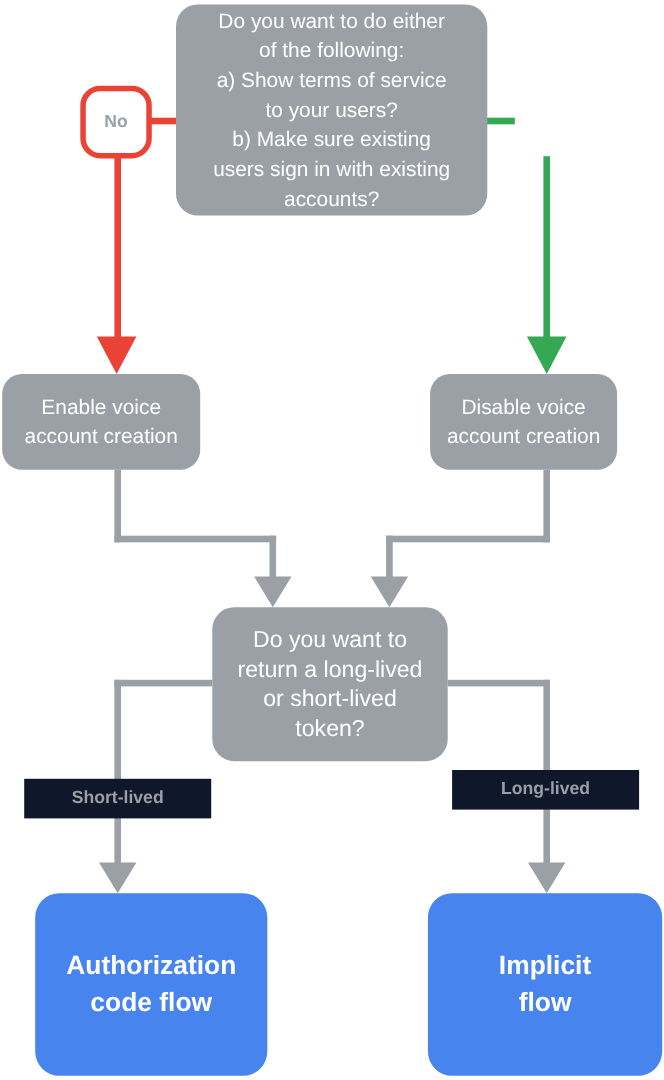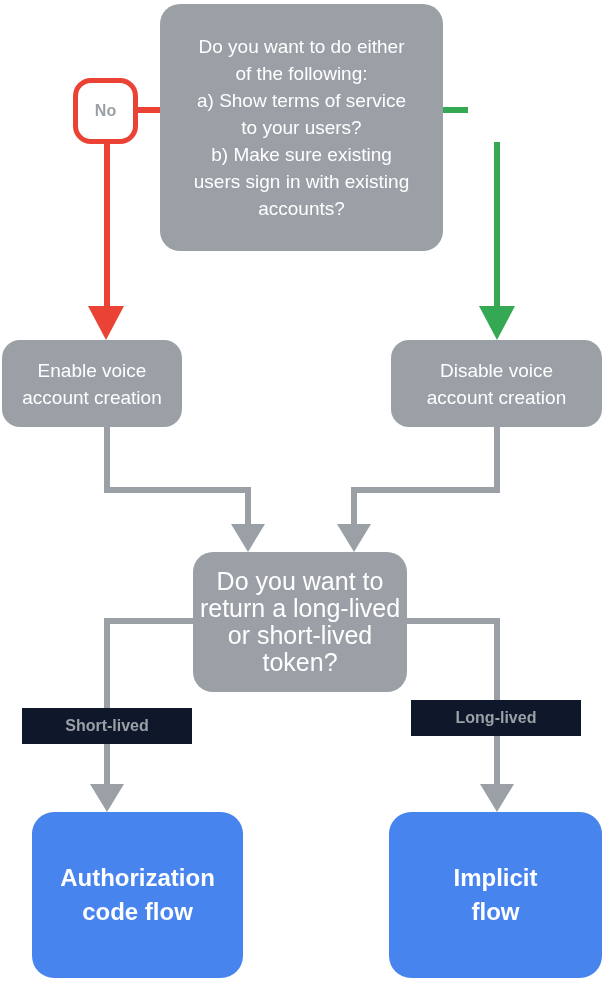--- a/index.html
+++ b/index.html
@@ -30,38 +30,38 @@
     justify-content: center;
     text-align: center;
     white-space: pre-line;
     color: var(--node-text);
     z-index: 3;
   }
   .node.gray { background: var(--gray); }
   .node.blue { background: var(--blue); }
 
   .node-top {
-    left: 160px; top: 4px; width: 283px; height: 247px;
+    left: 160px; top: 4px; width: 283px; height: 192px;
     border-radius: 20px;
     font-size: 19px; line-height: 27px; font-weight: 400;
   }
   .node-enable {
     left: 2px; top: 340px; width: 180px; height: 87px;
     border-radius: 18px;
     font-size: 19px; line-height: 27px; font-weight: 400;
   }
   .node-disable {
-    left: 391px; top: 340px; width: 211px; height: 87px;
+    left: 391px; top: 340px; width: 170px; height: 87px;
     border-radius: 18px;
     font-size: 19px; line-height: 27px; font-weight: 400;
   }
   .node-token {
     left: 193px; top: 552px; width: 214px; height: 140px;
     border-radius: 20px;
-    font-size: 25px; line-height: 27px; font-weight: 400;
+    font-size: 21px; line-height: 27px; font-weight: 400;
   }
   .node-auth {
     left: 2px; top: 812px; width: 211px; height: 166px;
     border-radius: 22px;
     font-size: 24px; line-height: 34px; font-weight: 700; margin-left: 30px;
   }
   .node-implicit {
     left: 389px; top: 812px; width: 213px; height: 166px;
     border-radius: 22px;
     font-size: 24px; line-height: 34px; font-weight: 700;

